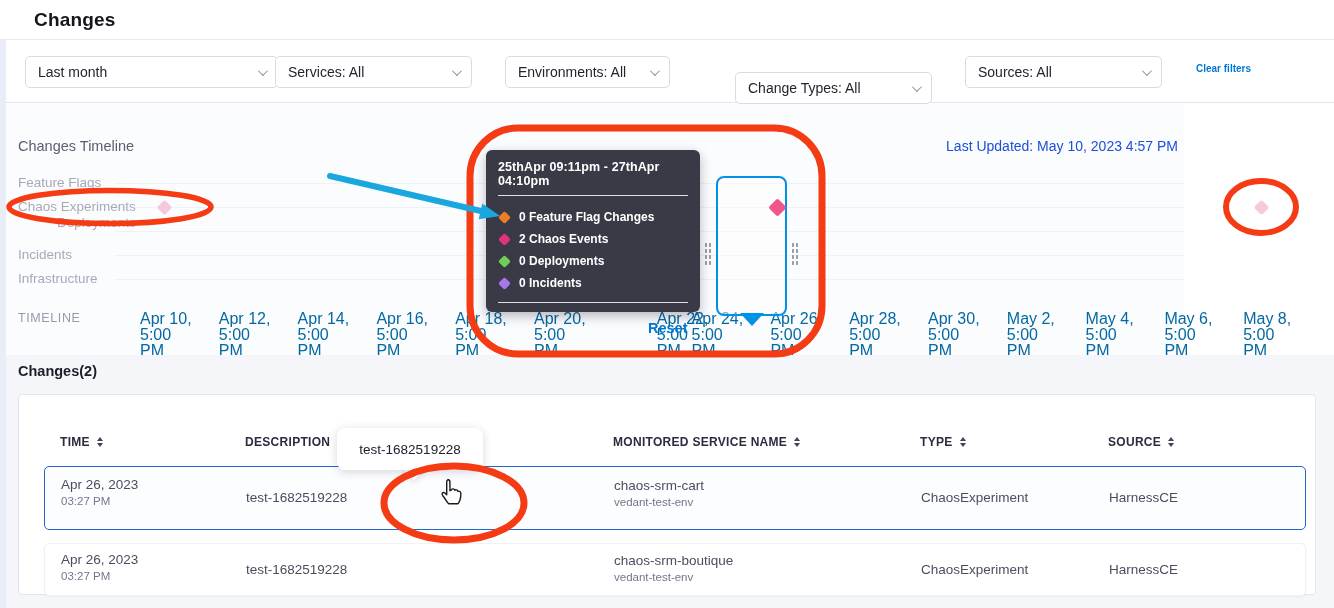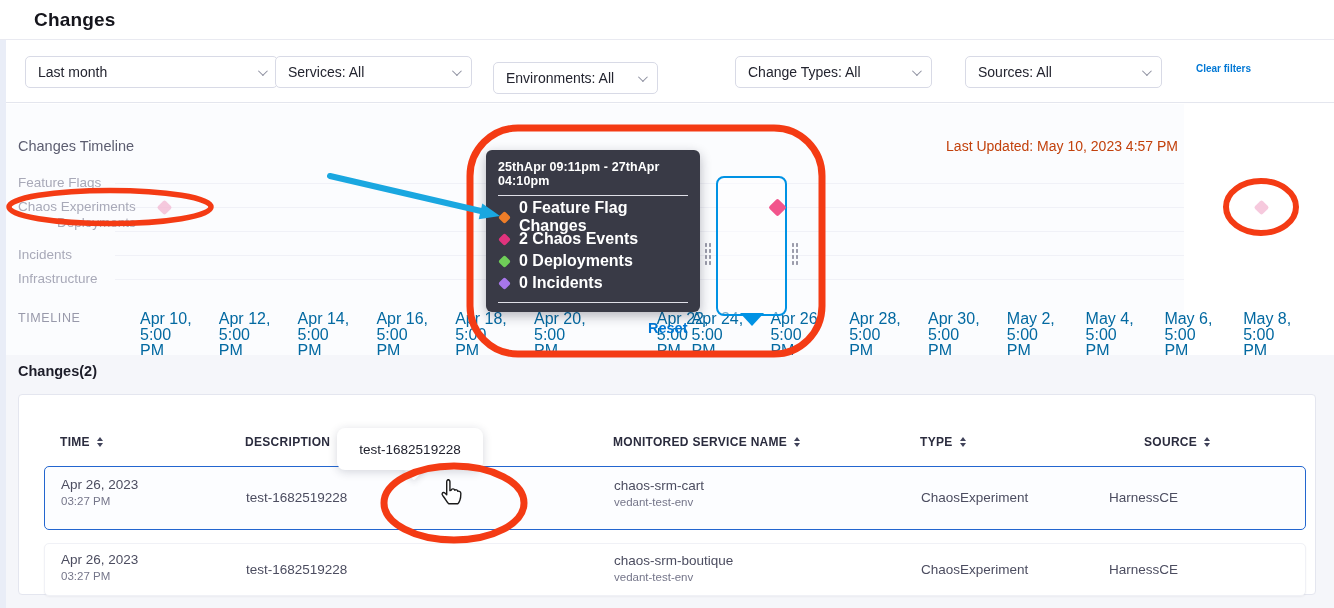--- a/index.html
+++ b/index.html
@@ -18,42 +18,42 @@
   #filterbar { left:0; top:41px; width:1334px; height:62px; background:#fff; border-bottom:1px solid #e4e6ee; }
   .dd { position:absolute; top:15px; height:32px; background:#fff; border:1px solid #d8dae6; border-radius:5px;
         display:flex; align-items:center; justify-content:space-between; padding:0 12px; font-size:14px; color:#23242f; cursor:pointer; }
   .chev { width:7px; height:7px; border-right:1.5px solid #8e90a0; border-bottom:1.5px solid #8e90a0;
           transform:rotate(45deg) translateY(-2px); flex:0 0 auto; margin-left:8px; }
   #clear-filters { left:1196px; top:22px; color:#0278d5; font-weight:700; font-size:10px; cursor:pointer; }
 
   
   #timeline-section { left:0; top:104px; width:1184px; height:251px; background:#fbfcfe; }
   #tl-title { left:18px; top:34px; font-size:14.5px; color:#5c5d70; }
-  #last-updated { right:6px; top:34px; font-size:14px; color:#c2410c; }
+  #last-updated { right:6px; top:34px; font-size:14px; color:#1d4ed8; }
   .tl-label { position:absolute; left:18px; height:14px; line-height:14px; font-size:13.5px; color:#a8a9b8; }
   .tl-grid { position:absolute; left:115px; right:0; height:1px; background:#f0f1f7; }
   .diamond { position:absolute; transform:rotate(45deg); border-radius:2px; }
   .marker-faint { width:11px; height:11px; background:#f4bcd5; opacity:.8; }
   .marker-bright { width:13px; height:13px; background:#f2548c; }
   #timeline-axis-label { left:18px; top:207px; font-size:12.5px; color:#9899aa; letter-spacing:.6px; }
   .tick { position:absolute; top:207px; width:76px; font-size:16px; line-height:16px; color:#0369a1; }
   #brush { left:716px; top:72px; width:71px; height:140px; border:2px solid #0092e4; border-radius:8px; background:rgba(255,255,255,.45); z-index:10; cursor:grab; }
   .handle { position:absolute; width:8px; height:24px; z-index:11; cursor:ew-resize;
             background-image:radial-gradient(#9b9cab 1.1px, transparent 1.3px); background-size:4px 6px; }
   #brush-pointer { left:740px; top:209px; width:0; height:0; z-index:11;
                    border-left:12px solid transparent; border-right:12px solid transparent; border-top:13px solid #0092e4; }
   #reset-link { left:648px; top:216px; color:#0278d5; font-weight:700; font-size:14.5px; z-index:12; cursor:pointer; }
 
   
   #dark-tooltip { left:486px; top:46px; width:214px; height:162px; background:#393a46; border-radius:6px;
                   box-shadow:0 4px 12px rgba(20,20,40,.3); z-index:20; color:#fff; }
   .dt-title { padding:10px 12px 7px; font-size:12.5px; font-weight:700; letter-spacing:.1px; }
   .dt-div { height:1px; background:#e8e8f0; margin:0 12px; opacity:.95; }
   #dt-items { padding:10px 12px 8px; }
-  .dt-item { display:flex; align-items:center; height:22px; font-size:16px; font-weight:600; }
+  .dt-item { display:flex; align-items:center; height:22px; font-size:12px; font-weight:600; }
   .dt-diamond { width:9px; height:9px; border-radius:2px; transform:rotate(45deg); margin:0 10px 0 2px; flex:0 0 auto; }
 
   
   #changes-section { left:0; top:355px; width:1334px; height:253px; background:#f5f6fa; }
   #changes-title { left:18px; top:8px; font-size:14.5px; font-weight:700; color:#1d1d29; }
   #table-card { left:18px; top:39px; width:1298px; height:201px; background:#fff; border:1px solid #e4e6ef; border-radius:4px; }
   .th { position:absolute; top:80px; display:flex; align-items:center; font-size:12px; font-weight:700; color:#2b2c3e; letter-spacing:.3px; cursor:pointer; }
   .sort { margin-left:7px; display:flex; flex-direction:column; gap:2px; }
   .sort i { display:block; width:0; height:0; border-left:3.5px solid transparent; border-right:3.5px solid transparent; }
   .sort .up { border-bottom:4.5px solid #41435a; }
@@ -81,25 +81,25 @@
 
 <div class="abs" id="filterbar">
   <div class="dd" style="left:25px;width:253px;">
     <span>Last month</span>
     <span class="chev"></span>
   </div>
   <div class="dd" style="left:275px;width:197px;align-items:center;">
     <span>Services: All</span>
     <span class="chev"></span>
   </div>
-  <div class="dd" style="left:493px;width:165px;margin-top:6px;">
+  <div class="dd" style="left:505px;width:165px;">
     <span>Environments: All</span>
     <span class="chev"></span>
   </div>
-  <div class="dd" style="left:735px;width:197px;">
+  <div class="dd" style="left:735px;width:197px;margin-top:16px;">
     <span>Change Types: All</span>
     <span class="chev"></span>
   </div>
   <div class="dd" style="left:965px;width:197px;">
     <span>Sources: All</span>
     <span class="chev"></span>
   </div>
   <div class="abs" id="clear-filters">Clear filters</div>
 </div>
 
@@ -243,21 +243,21 @@
           <i class="down"></i>
         </div>
       </div>
       <div class="th" style="left: 920px;">
         <div>TYPE</div>
         <div class="sort">
           <i class="up"></i>
           <i class="down"></i>
         </div>
       </div>
-      <div class="th" style="left: 1108px; margin-left: 36px;">
+      <div class="th" style="left: 1108px;">
         <div>SOURCE</div>
         <div class="sort">
           <i class="up"></i>
           <i class="down"></i>
         </div>
       </div>
     </div>
   <div id="tbody">
       <div class="trow" style="top: 111px; height: 64px; border: 1px solid rgb(35, 102, 207); background: rgb(252, 253, 255);">
         <div class="cell" style="left: 16px; top: 10px;">Apr 26, 2023<div class="sub">03:27 PM</div></div>

